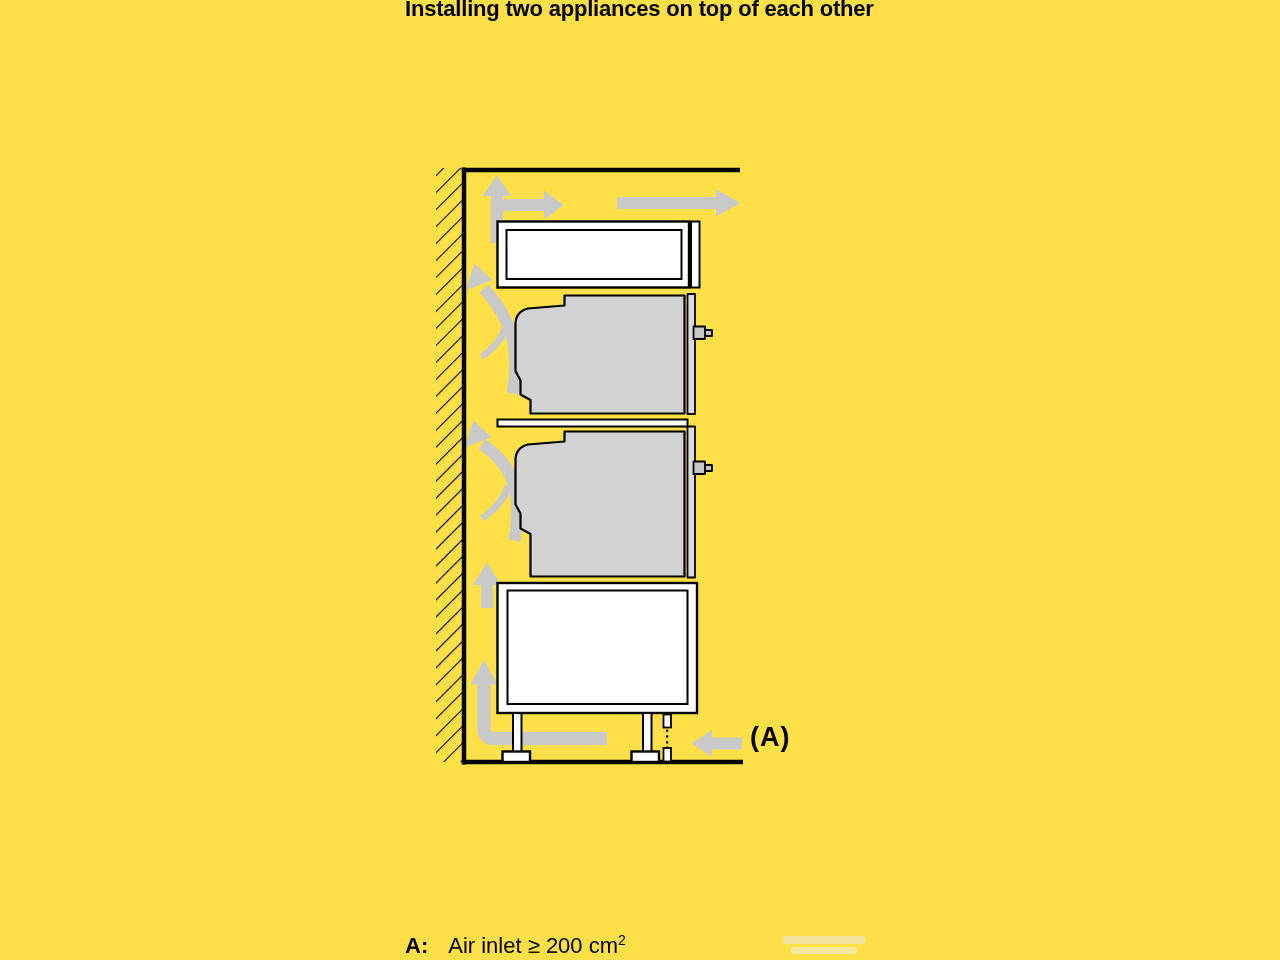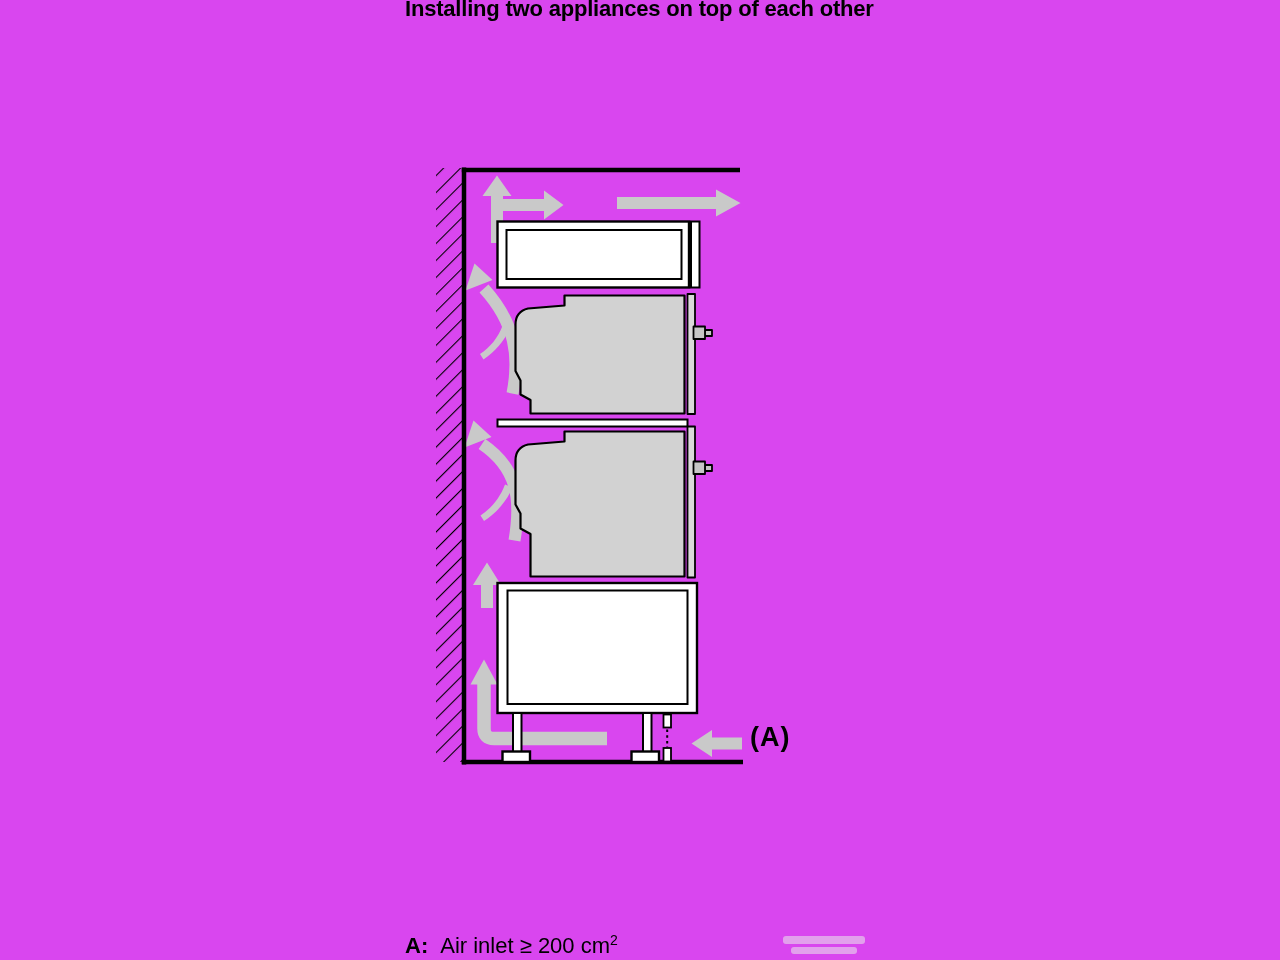--- a/index.html
+++ b/index.html
@@ -1,34 +1,34 @@
 <!DOCTYPE html>
 <html><head>
 <meta charset="utf-8">
 <style>
   html,body{margin:0;padding:0;}
   body{
     width:1280px;height:960px;background:#ffffff;overflow:hidden;position:relative;
     font-family:"Liberation Sans","DejaVu Sans",sans-serif;color:#000;
   }
-  .page{position:absolute;inset:0;width:1280px;height:960px;background:#d946ef;}
+  .page{position:absolute;inset:0;width:1280px;height:960px;background:#fde047;}
   .diagram-svg{position:absolute;left:0;top:0;width:1280px;height:960px;}
   .title-block{
     position:absolute;left:405px;top:-4px;width:488px;
     font-size:22px;font-weight:bold;line-height:25px;letter-spacing:-0.2px;
   }
   .label-a{
     position:absolute;left:750px;top:722px;
     font-size:27px;font-weight:bold;letter-spacing:1px;
   }
   .caption{
     position:absolute;left:405px;top:933px;font-size:22px;line-height:26px;
   }
   .caption .key{font-weight:bold;}
-  .caption .txt{margin-left:12px;}
+  .caption .txt{margin-left:20px;}
   .caption sup{font-size:14px;vertical-align:super;line-height:0;}
   .watermark{
     position:absolute;left:783px;top:936px;width:88px;height:20px;
     opacity:.55;filter:blur(.7px);
   }
   .watermark .wm-bar{background:#ebebeb;border-radius:3px;}
   .watermark .wm-bar.b1{width:82px;height:8px;margin-bottom:3px;}
   .watermark .wm-bar.b2{width:66px;height:7px;margin-left:8px;}
 </style>
 </head>

